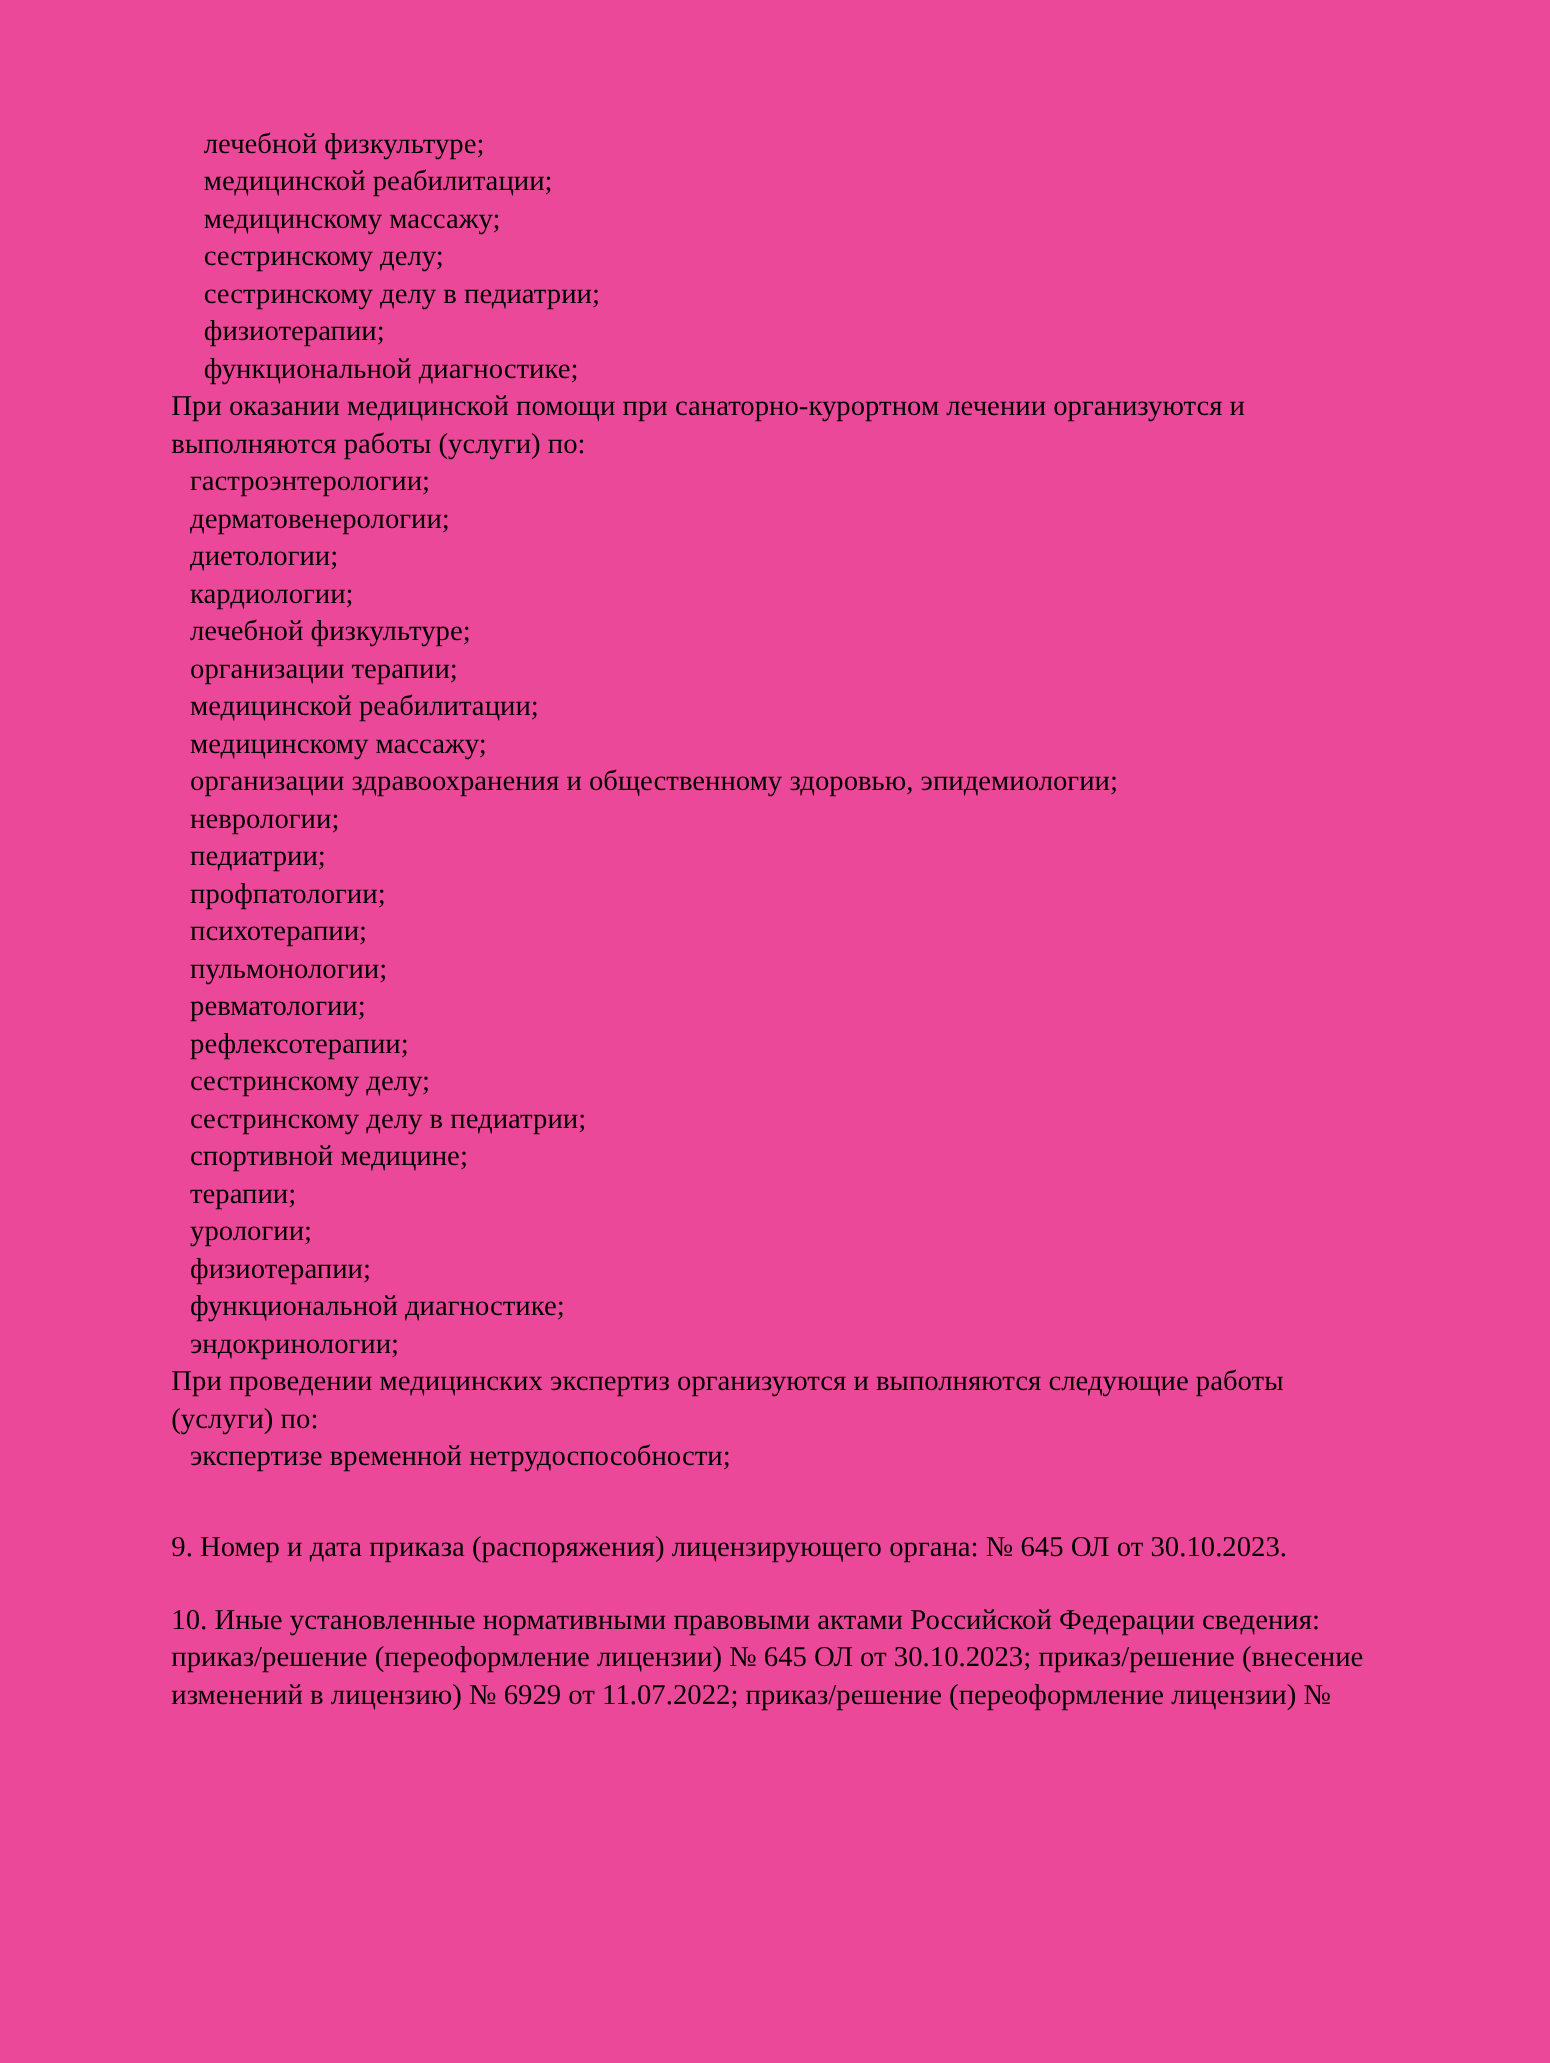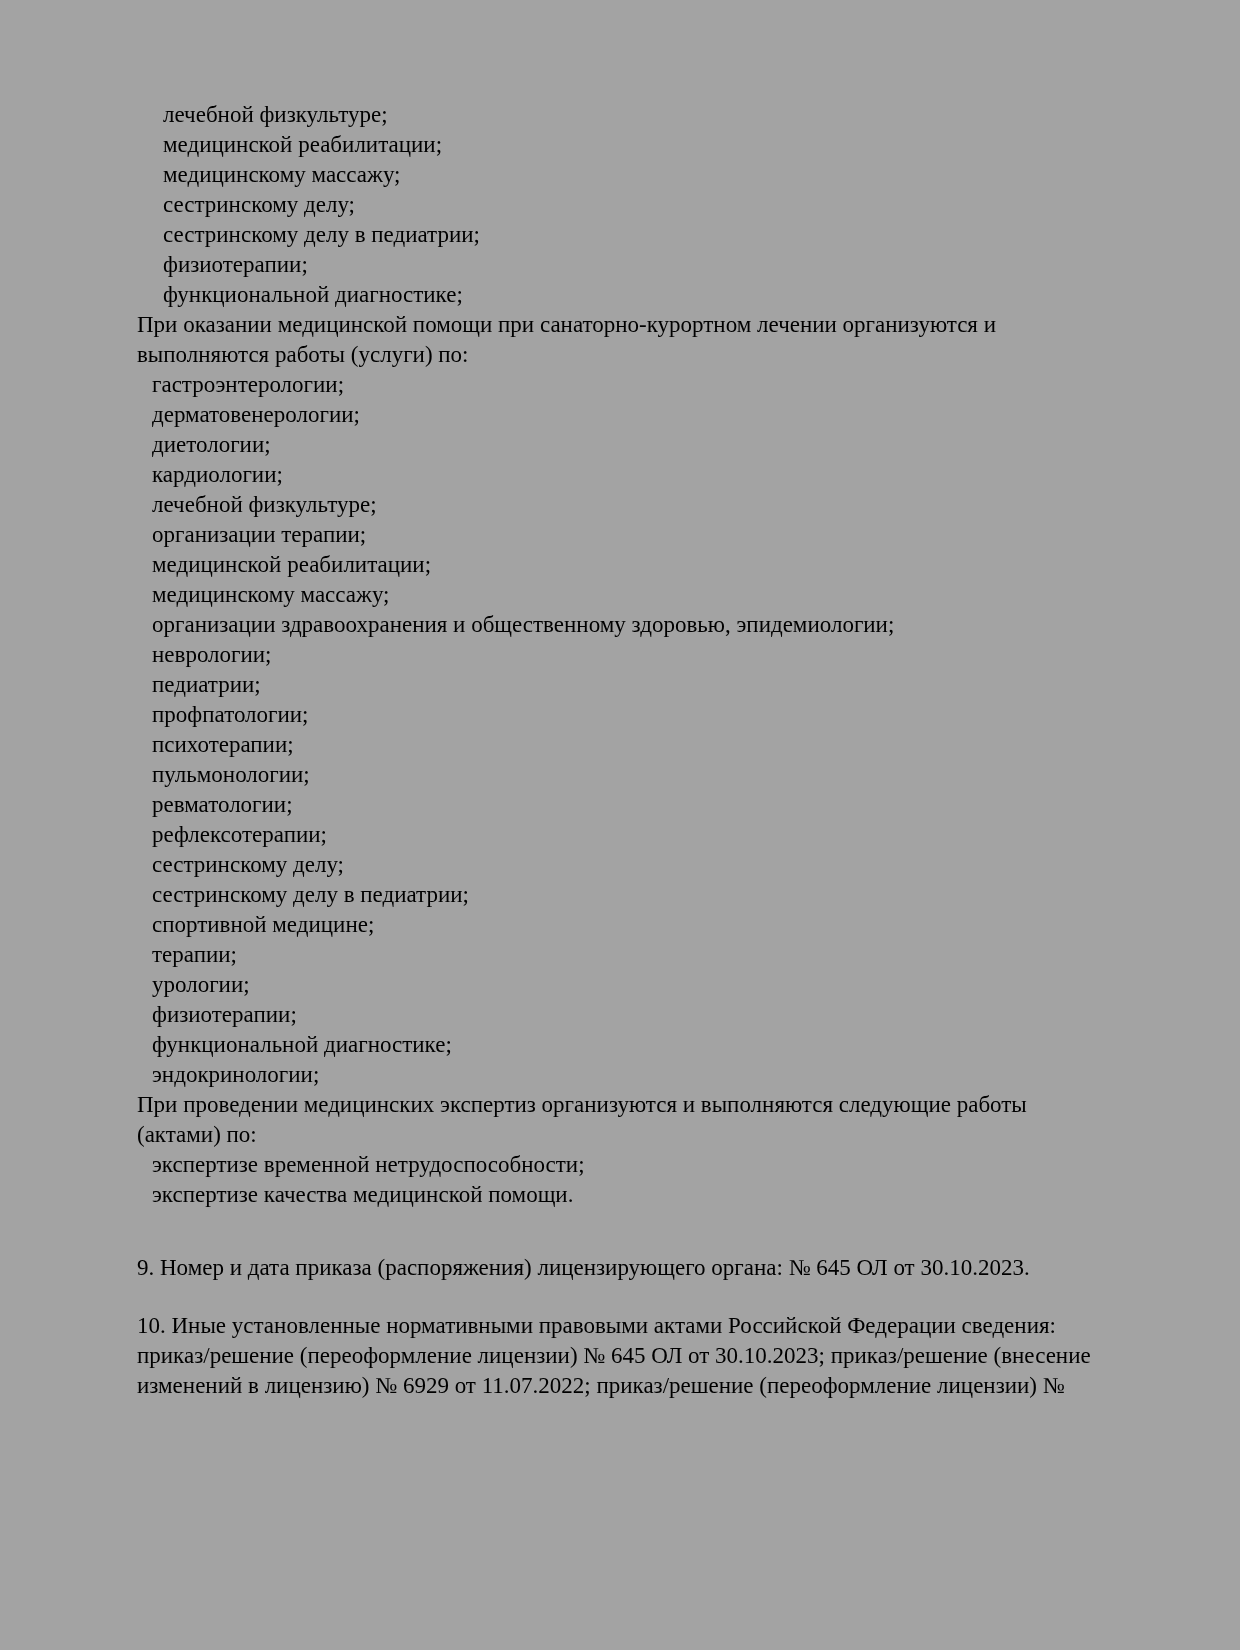--- a/index.html
+++ b/index.html
@@ -1,21 +1,21 @@
 <!DOCTYPE html>
 <html lang="ru"><head>
 <meta charset="utf-8">
 <style>
   html, body { margin: 0; padding: 0; }
   body { background: #ffffff; }
   .page {
     position: relative;
     width: 1240px;
     height: 1650px;
-    background: #a3a3a3;
+    background: #ec4899;
     color: #000000;
     font-family: "Liberation Serif", "DejaVu Serif", serif;
     font-size: 23px;
     line-height: 30px;
     box-sizing: border-box;
     padding: 100px 40px 0 137px;
     overflow: hidden;
   }
   .line { white-space: pre; }
   .ind-lg { padding-left: 26px; }   
@@ -58,24 +58,23 @@
   <div class="line ind-sm">сестринскому делу;</div>
   <div class="line ind-sm">сестринскому делу в педиатрии;</div>
   <div class="line ind-sm">спортивной медицине;</div>
   <div class="line ind-sm">терапии;</div>
   <div class="line ind-sm">урологии;</div>
   <div class="line ind-sm">физиотерапии;</div>
   <div class="line ind-sm">функциональной диагностике;</div>
   <div class="line ind-sm">эндокринологии;</div>
 
   <div class="line">При проведении медицинских экспертиз организуются и выполняются следующие работы</div>
-  <div class="line">(актами) по:</div>
+  <div class="line">(услуги) по:</div>
 
   <div class="line ind-sm">экспертизе временной нетрудоспособности;</div>
-  <div class="line ind-sm">экспертизе качества медицинской помощи.</div>
 
   <div class="spacer-a"></div>
 
   <div class="line">9. Номер и дата приказа (распоряжения) лицензирующего органа: № 645 ОЛ от 30.10.2023.</div>
 
   <div class="spacer-b"></div>
 
   <div class="line">10. Иные установленные нормативными правовыми актами Российской Федерации сведения:</div>
   <div class="line">приказ/решение (переоформление лицензии) № 645 ОЛ от 30.10.2023; приказ/решение (внесение</div>
   <div class="line">изменений в лицензию) № 6929 от 11.07.2022; приказ/решение (переоформление лицензии) №</div>

